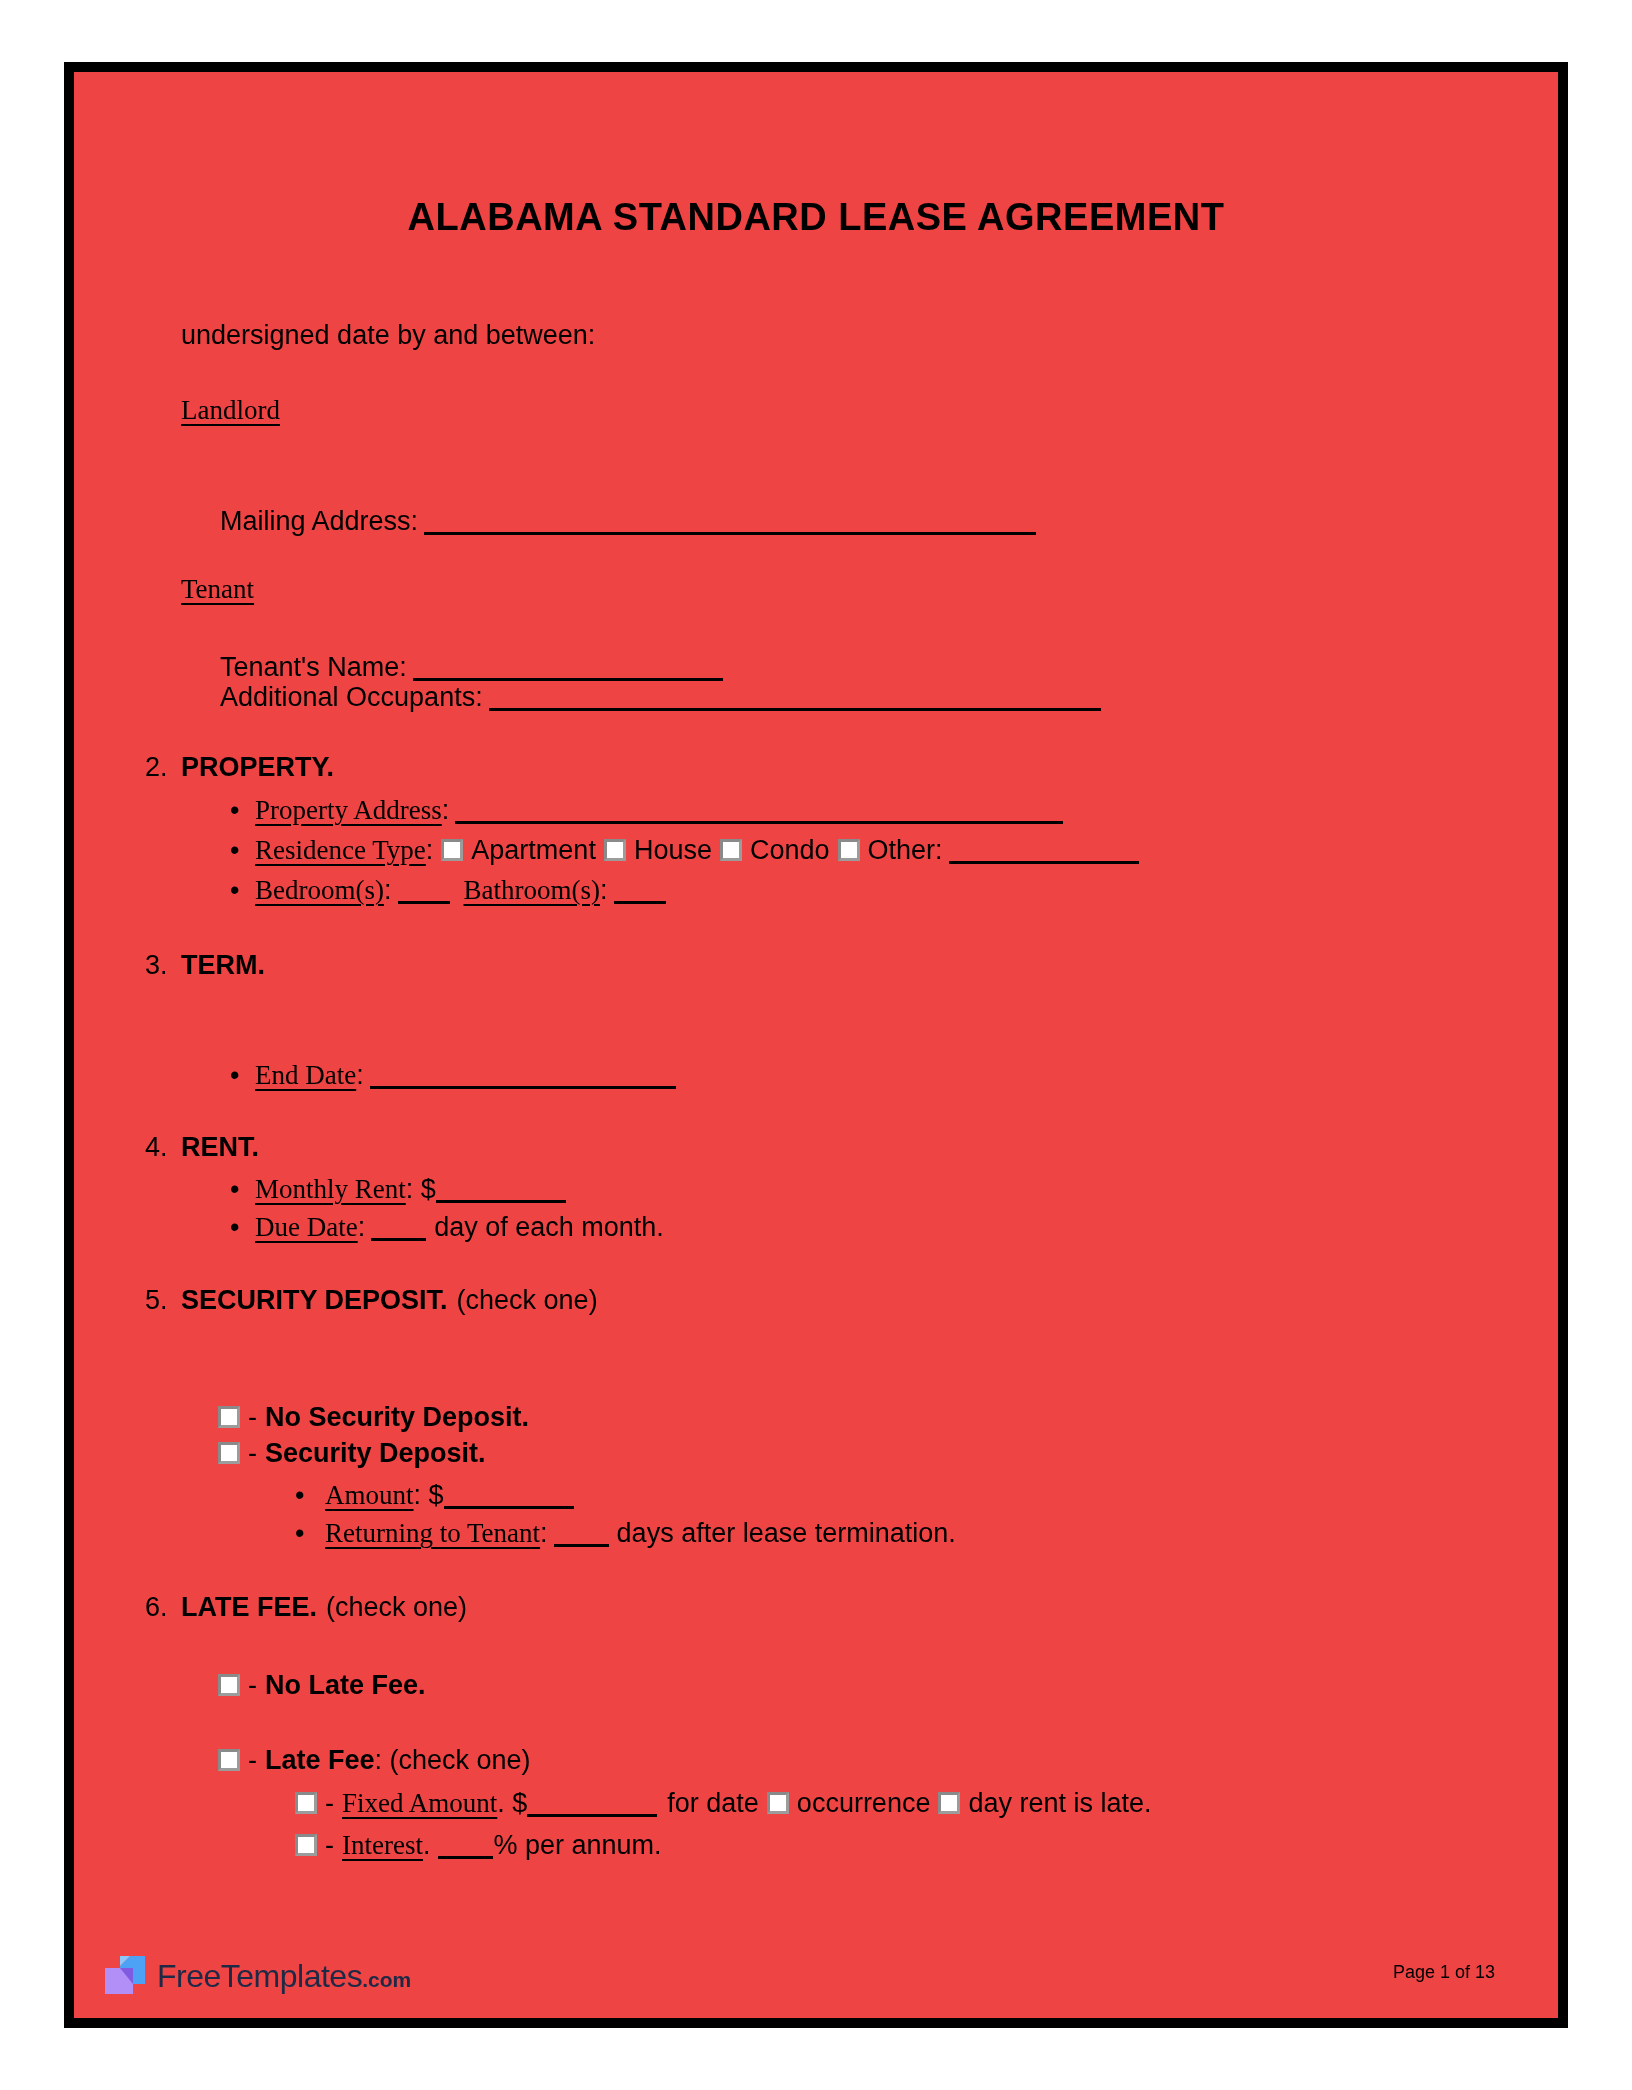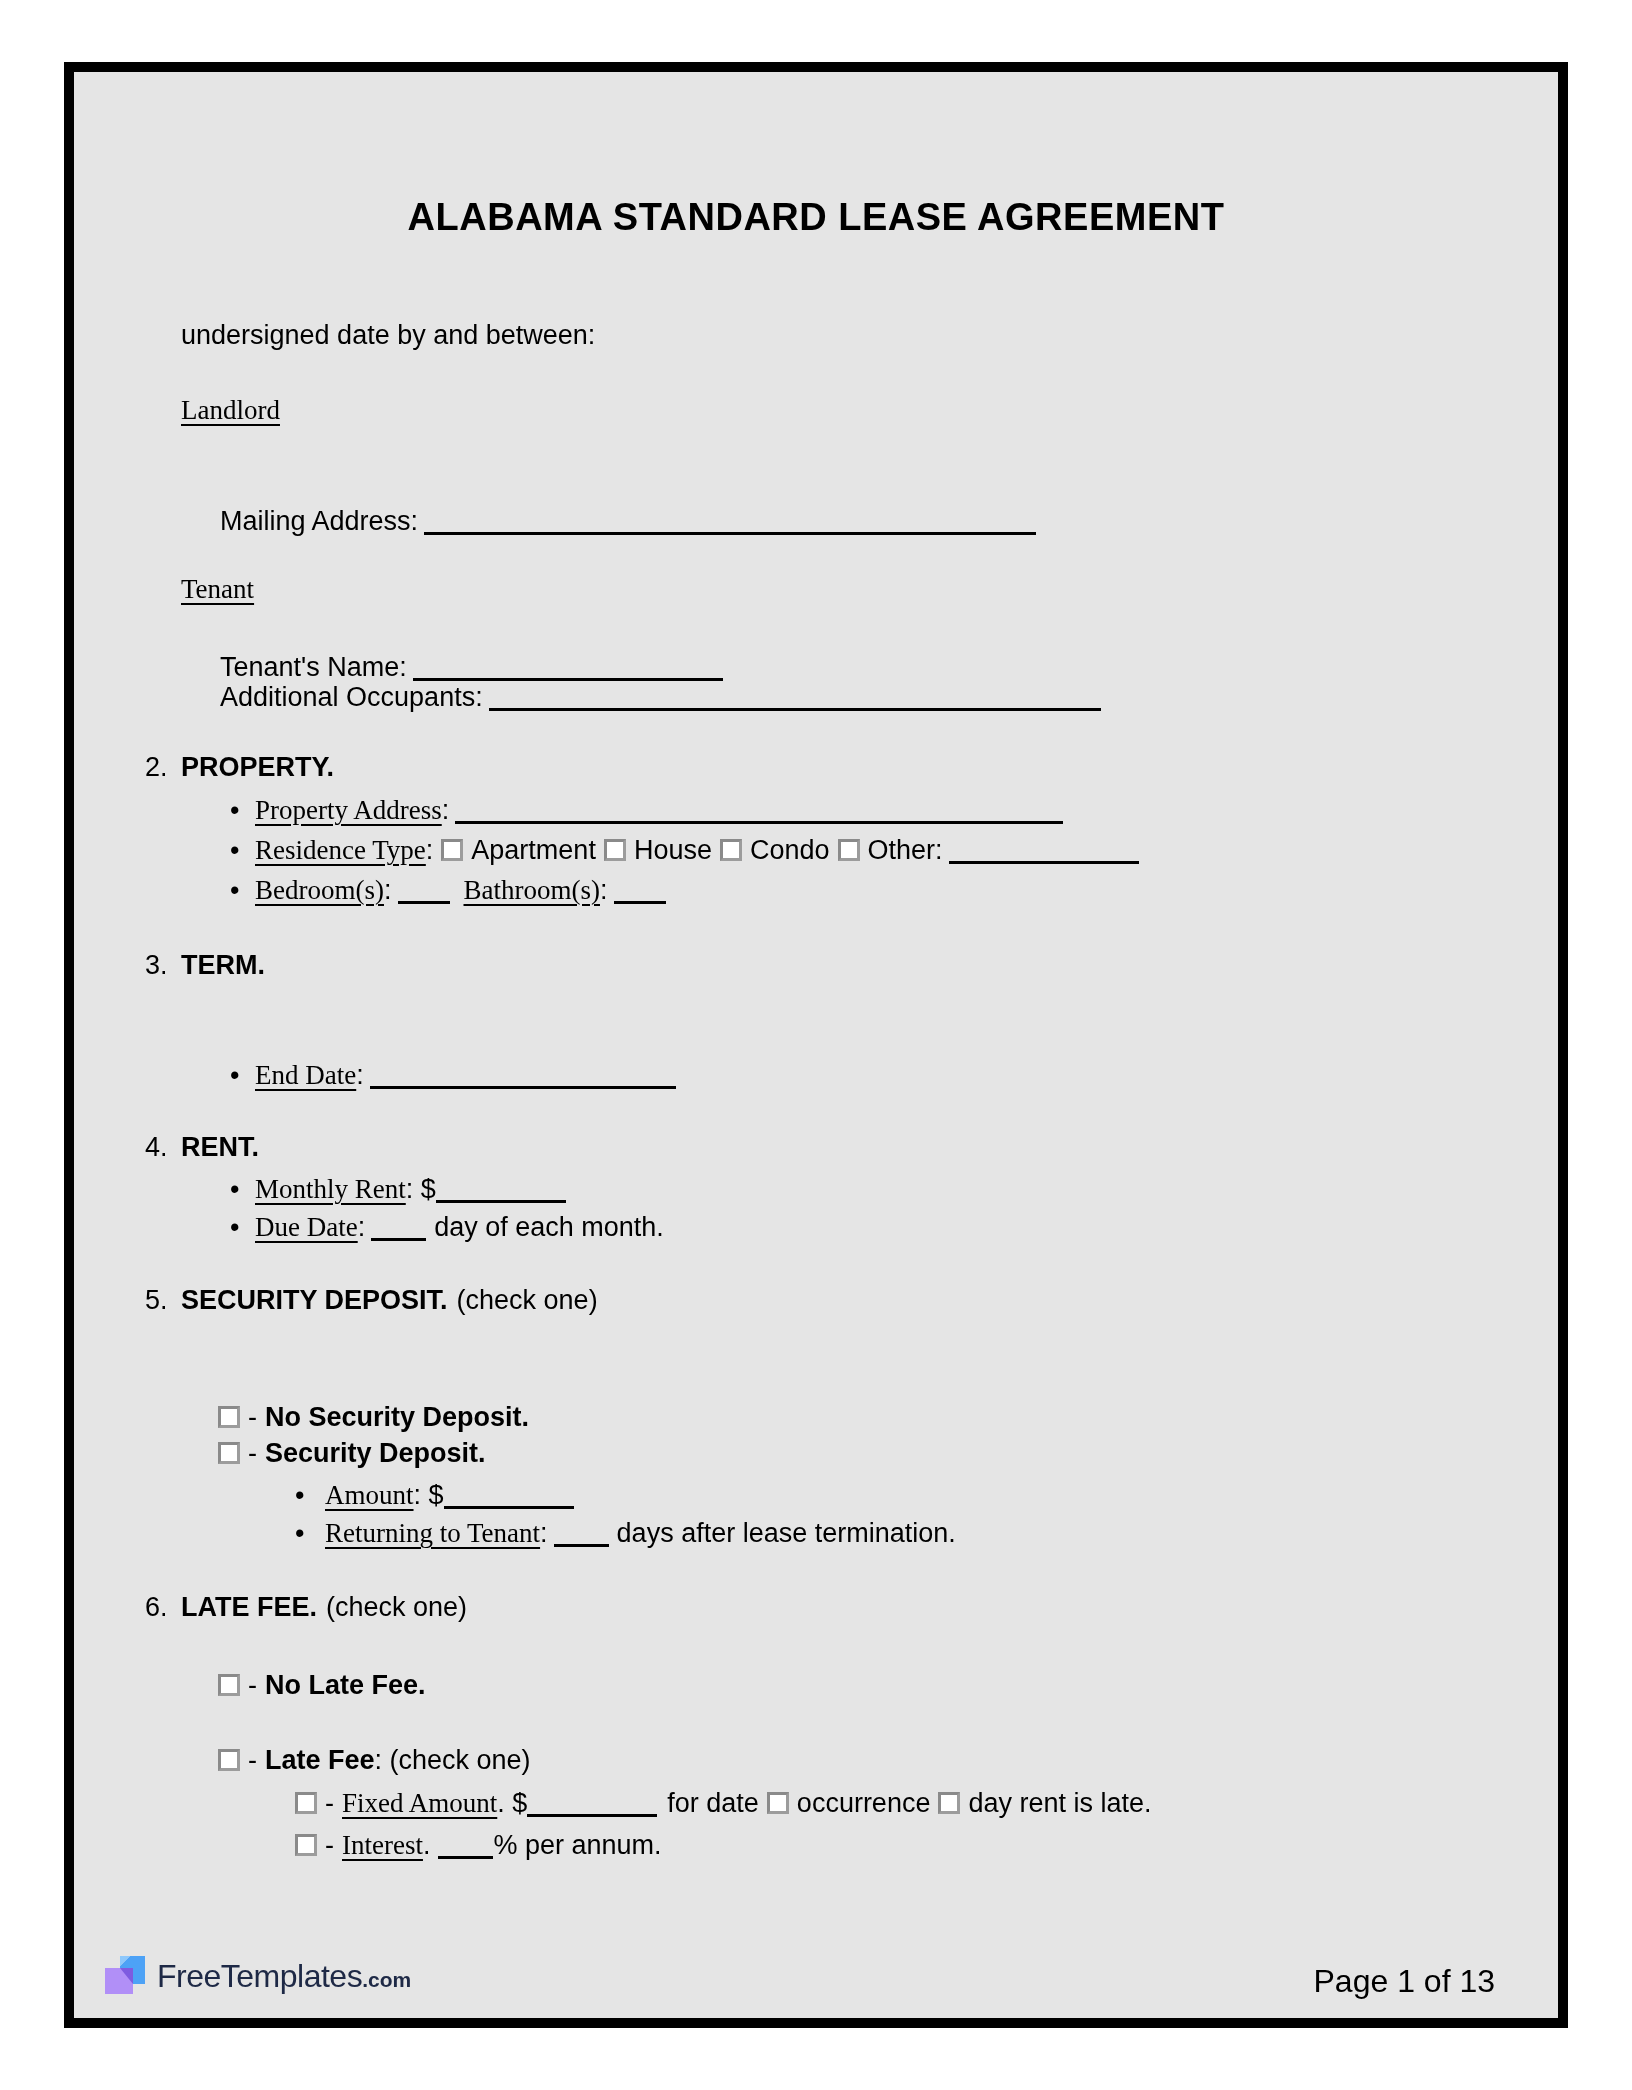--- a/index.html
+++ b/index.html
@@ -1,17 +1,17 @@
 <!DOCTYPE html>
 <html><head>
 <meta charset="utf-8">
 <style>
   html,body{margin:0;padding:0;background:#fff;}
   body{width:1632px;height:2090px;position:relative;font-family:"Liberation Sans",sans-serif;color:#000;overflow:hidden;}
-  .page{position:absolute;left:64px;top:62px;width:1484px;height:1946px;border:10px solid #000;background:#e5e5e5;}
+  .page{position:absolute;left:64px;top:62px;width:1484px;height:1946px;border:10px solid #000;background:#ef4444;}
   .line{position:absolute;font-size:27px;white-space:nowrap;line-height:1.2;}
   .title{top:123px;left:0;width:100%;text-align:center;font-size:38px;font-weight:bold;letter-spacing:.5px;}
   .b{font-weight:bold;}
   .u{text-decoration:underline;text-decoration-thickness:2px;text-underline-offset:5px;font-family:Liberation Serif, serif;}
   .num{display:inline-block;width:36px;}
   .bullet{display:inline-block;width:25px;}
   .bullet.wide{width:30px;}
   .blank{display:inline-block;height:12px;border-bottom:3px solid #000;vertical-align:-5px;}
   .bw315{width:315px}.bw612{width:612px}.bw310{width:310px}.bw608{width:608px}
   .bw190{width:190px}.bw52{width:52px}.bw306{width:306px}.bw130{width:130px}.bw55{width:55px}
@@ -46,21 +46,21 @@
   #s6h{top:1519px;left:71px}
   #no-fee{top:1597px;left:144px}
   #fee{top:1672px;left:144px}
   #fixed{top:1715px;left:221px}
   #interest{top:1757px;left:221px}
   
   #footer-brand{top:1884px;left:31px;display:flex;align-items:center;}
   .brand-text{margin-left:12px;color:#1e2946;}
   .brand-main{font-size:32px;font-weight:normal;letter-spacing:-0.5px;}
   .brand-ext{font-size:21px;font-weight:bold;}
-  #page-num{top:1890px;right:63px;font-size:32px;}
+  #page-num{top:1890px;right:63px;font-size:18px;}
 </style>
 </head>
 <body>
 
 <div class="page">
 
   <div class="line title">ALABAMA STANDARD LEASE AGREEMENT</div>
 
   <div class="line" id="s1l2">undersigned date by and between:</div>
 

